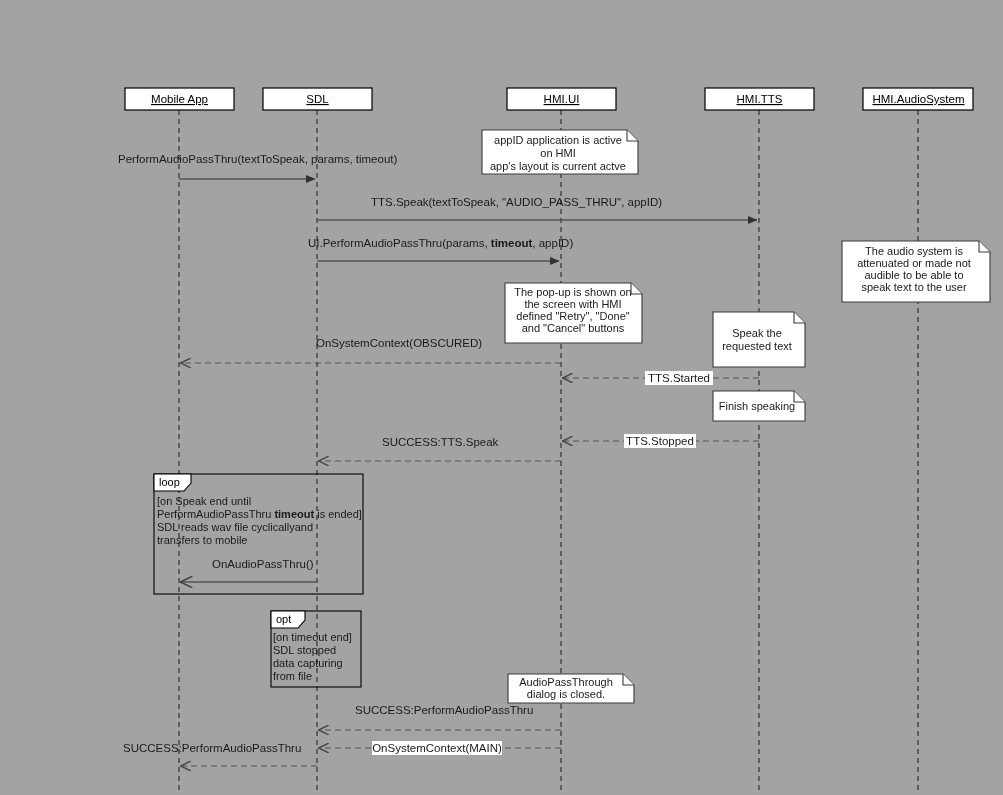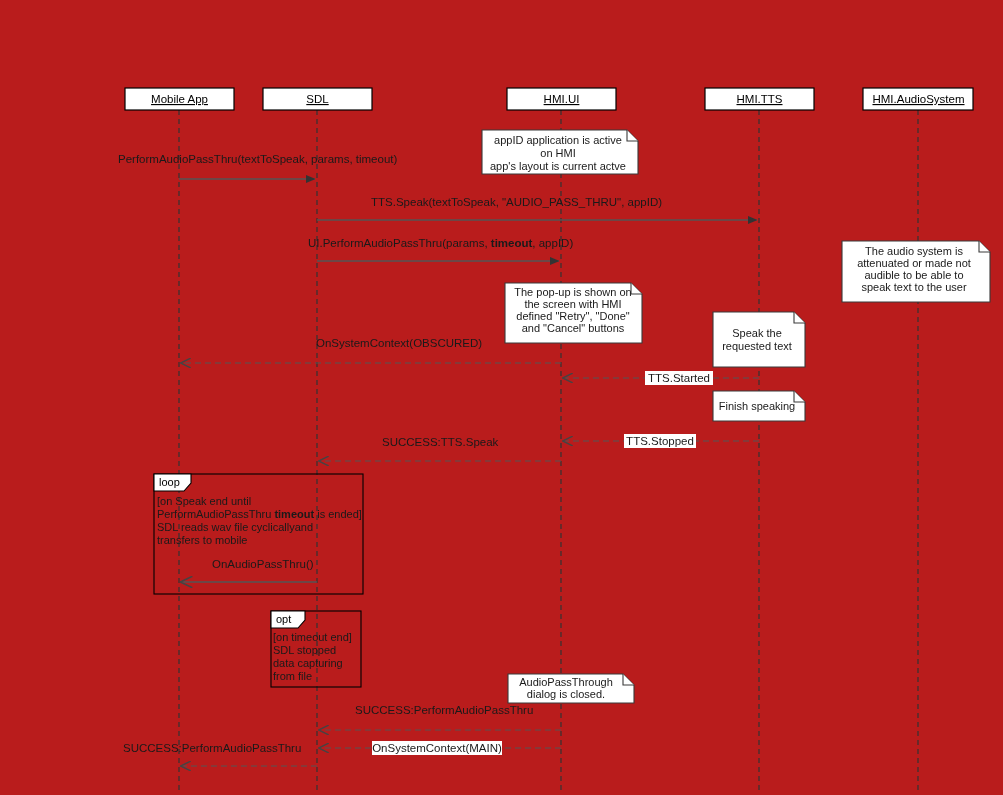--- a/index.html
+++ b/index.html
@@ -8,21 +8,21 @@
     padding: 0;
     background: #ffffff;
   }
   body {
     font-family: "Liberation Sans", sans-serif;
   }
   #canvas {
     position: relative;
     width: 1003px;
     height: 795px;
-    background: #b91c1c;
+    background: #a3a3a3;
     overflow: hidden;
   }
   #diagram-svg {
     position: absolute;
     left: 0;
     top: 0;
   }
   .lifeline-box-text {
     font-size: 11.5px;
     fill: #000000;

